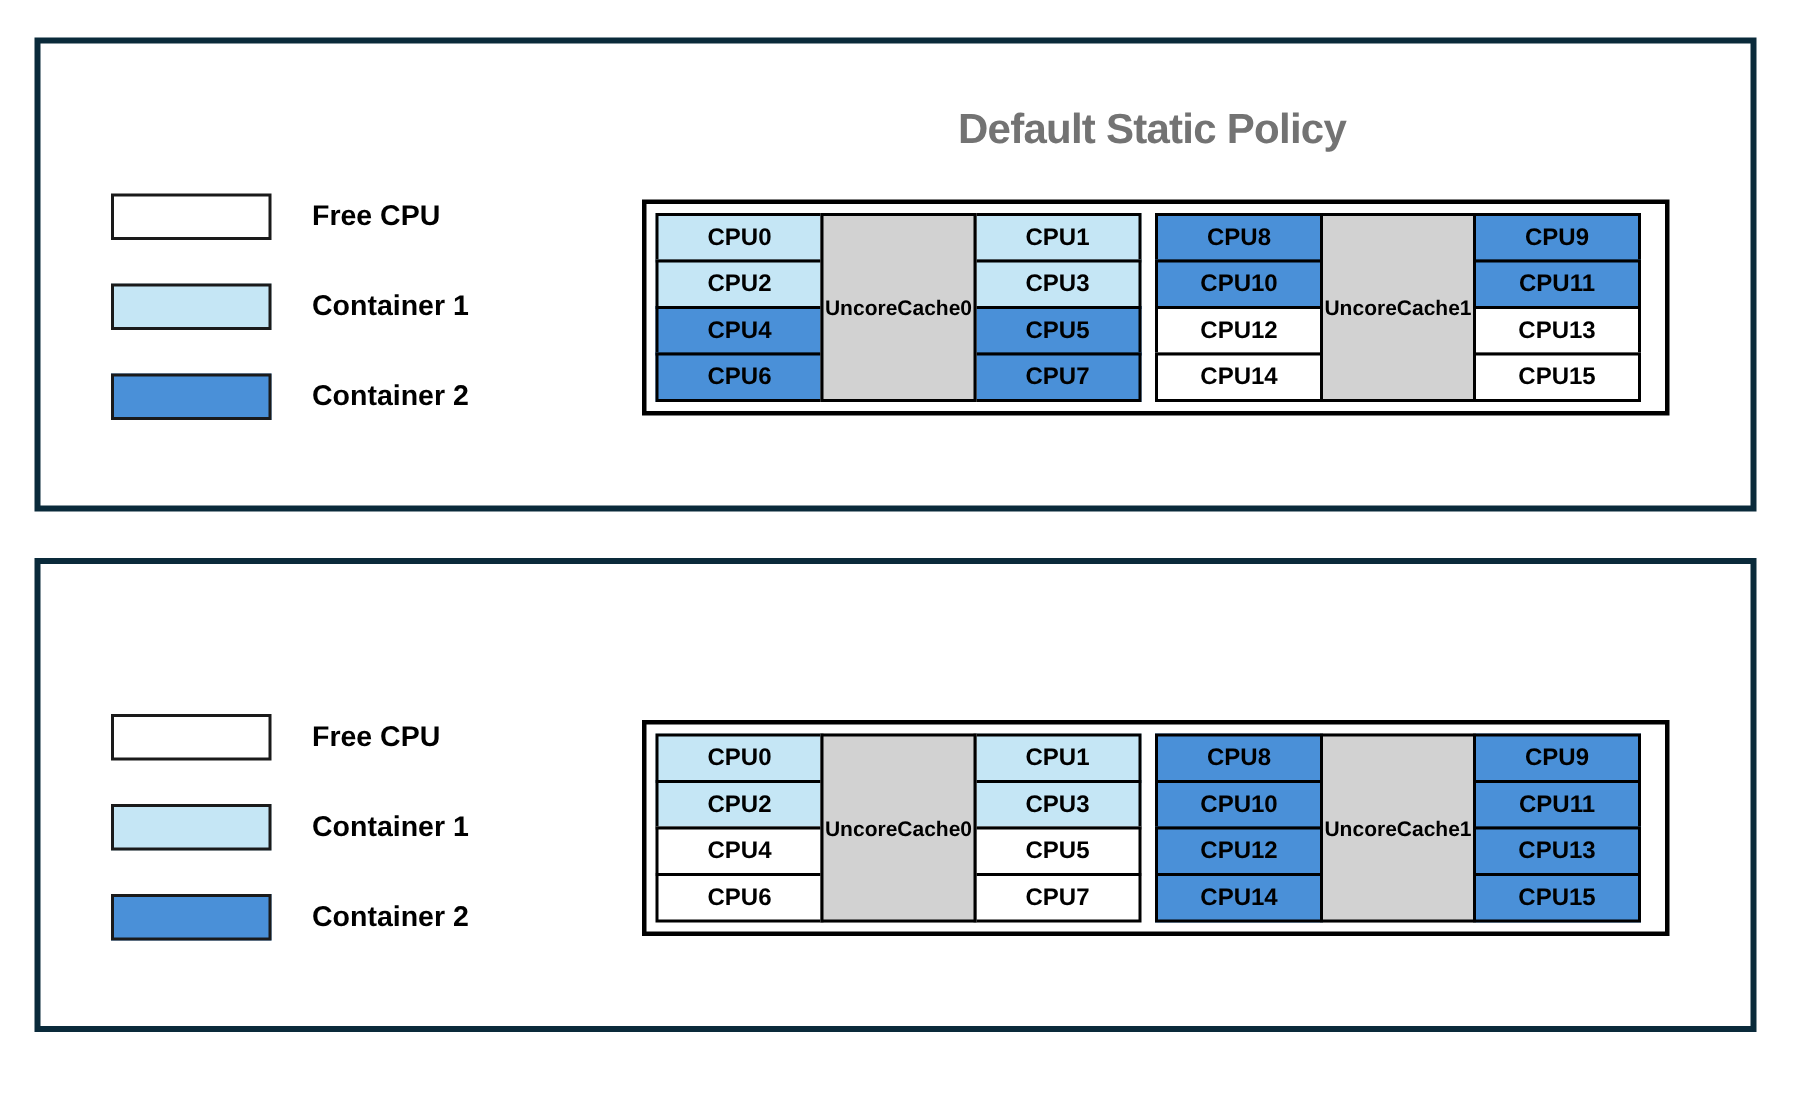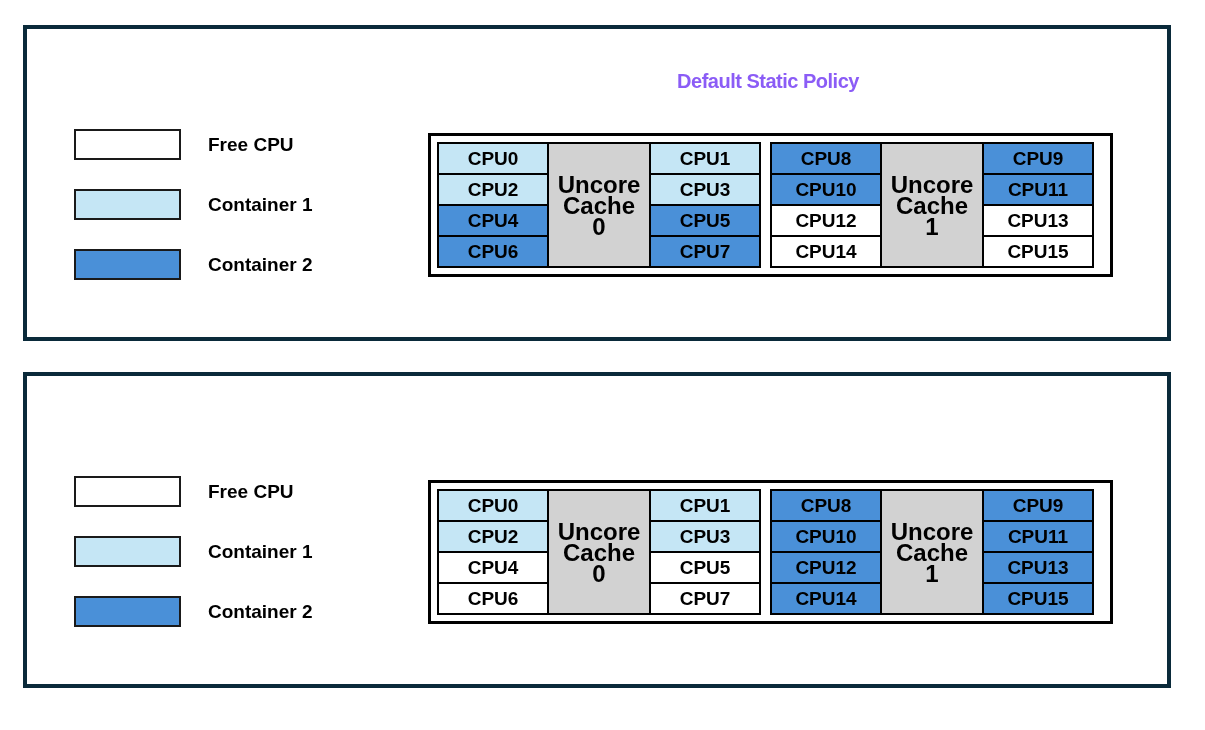--- a/index.html
+++ b/index.html
@@ -16,24 +16,24 @@
     width: 1148px;
     height: 316px;
     border: 4px solid var(--panel_border, #0A2A3A);
     background: #ffffff;
   }
   .panel-1 { top: 25px; }
   .panel-2 { top: 372px; }
   .panel-title {
     position: absolute;
     transform: translateX(-50%);
-    font-size: 20px;
+    font-size: 28px;
     letter-spacing: -0.5px;
     white-space: nowrap;
-    color: #8b5cf6;
+    color: #737373;
   }
   .legend-row {
     position: absolute;
     left: 47px;
     display: flex;
     align-items: center;
     height: 31px;
   }
   .legend-row.r1 { top: 100px; }
   .legend-row.r2 { top: 160px; }
@@ -71,35 +71,35 @@
     width: 112px;
     height: 126px;
   }
   .cpu-cell {
     flex: 1;
     border: 2px solid #000000;
     margin-top: -2px;
     display: flex;
     align-items: center;
     justify-content: center;
-    font-size: 19px;
+    font-size: 16px;
     background: #ffffff;
   }
   .cpu-cell:first-child { margin-top: 0; }
   .cache-box {
     width: 104px;
     height: 126px;
     border: 2px solid #000000;
     margin-left: -2px;
     margin-right: -2px;
     display: flex;
-    flex-direction: column;
+    flex-direction: row;
     align-items: center;
     justify-content: center;
-    font-size: 24px;
+    font-size: 14px;
     line-height: 21px;
     text-align: right;
     position: relative;
     z-index: 1;
   }
 </style>
 </head>
 <body>
 
 <div class="panel panel-1">

